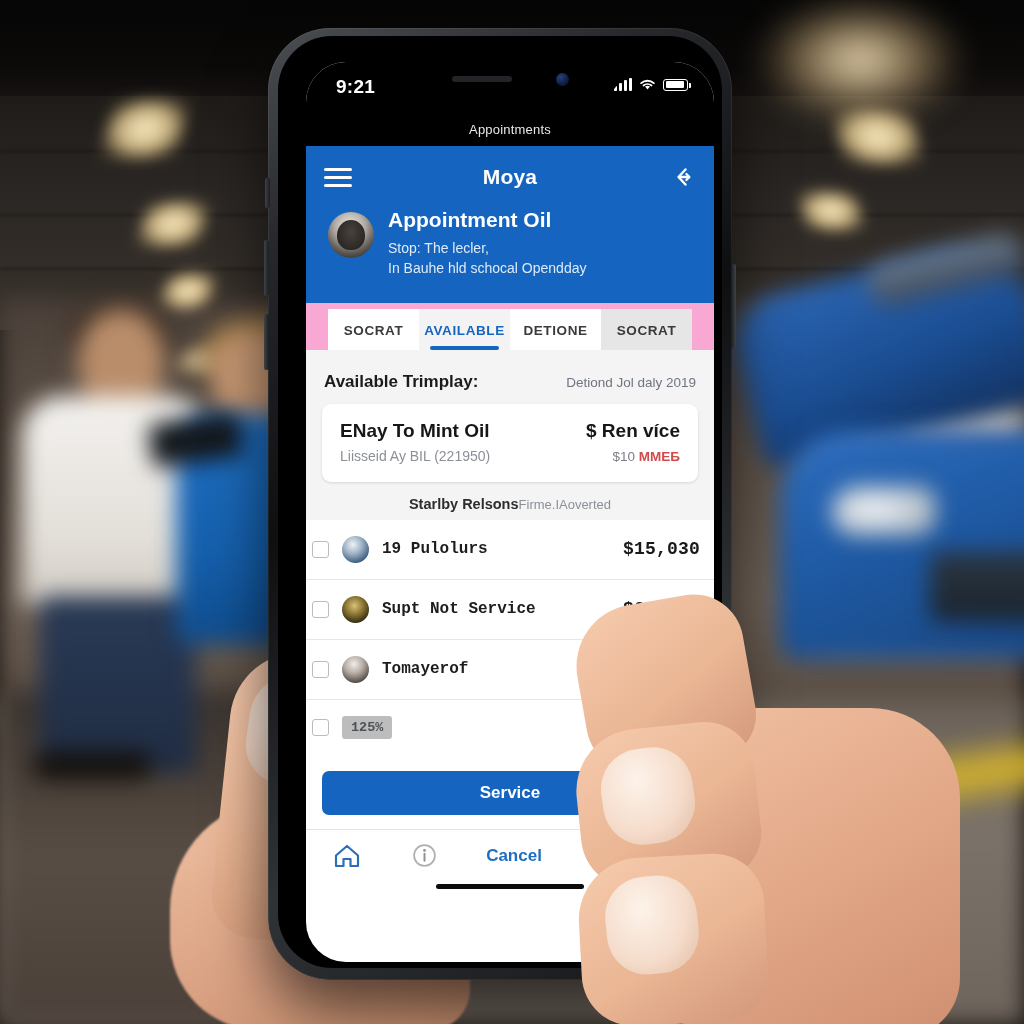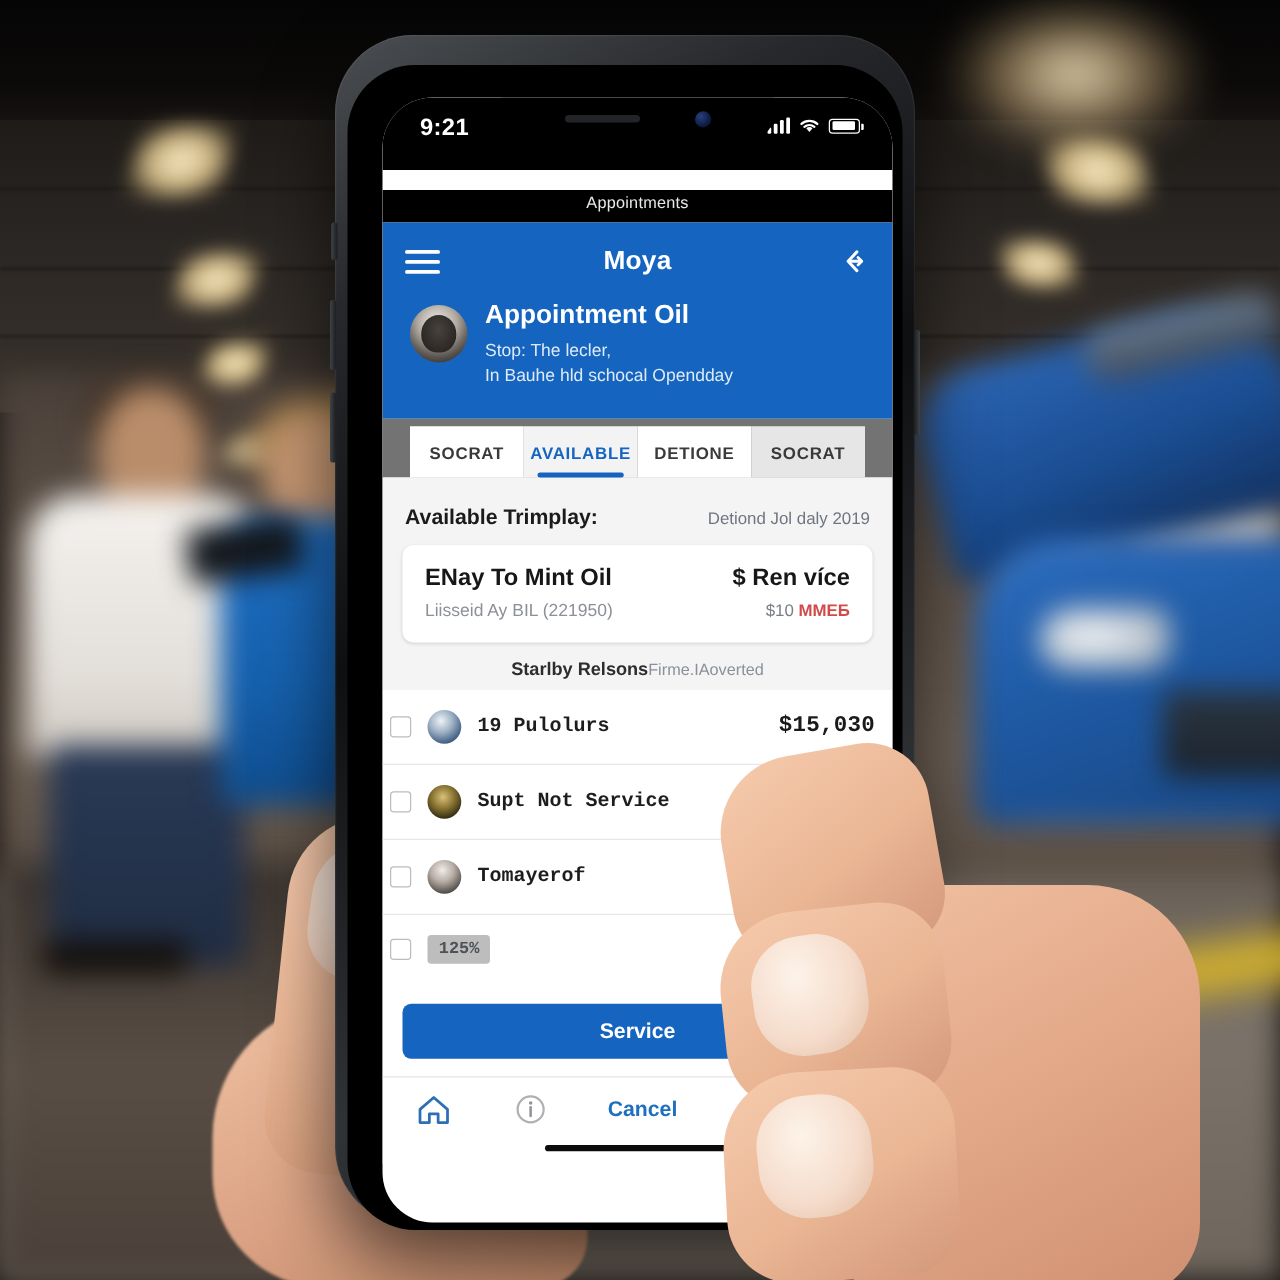--- a/index.html
+++ b/index.html
@@ -204,21 +204,21 @@
   }
 
   
   .phone {
     position:absolute; left: 268px; top: 28px; width: 464px; height: 952px;
     background: linear-gradient(150deg,#4b4e52 0%, #26282b 18%, #0e0f11 42%, #303336 72%, #141517 100%);
     border-radius: 62px;
     box-shadow: 0 28px 60px rgba(0,0,0,0.62), 0 0 0 1px rgba(255,255,255,0.07) inset;
   }
   .phone-inner {
-    position:absolute; left: 10px; top: 24px; width: 444px; height: 932px;
+    position:absolute; left: 10px; top: 8px; width: 444px; height: 932px;
     background:#000; border-radius: 54px;
   }
   .screen {
     position:absolute; left: 28px; top: 26px; width: 408px; height: 900px;
     background:#fff; border-radius: 40px; overflow:hidden;
   }
   .btn-side {
     position:absolute; background: linear-gradient(90deg,#3f4347,#1b1d1f);
     border-radius: 2px;
   }
@@ -253,21 +253,21 @@
     width: 218px; height: 34px; background:#000;
     border-radius: 0 0 20px 20px; z-index:3;
     display:flex; align-items:center; justify-content:center; gap:44px;
   }
   .speaker { width:60px; height:6px; background:#222428; border-radius:3px; }
   .cam { width:13px; height:13px; border-radius:50%;
          background: radial-gradient(circle at 35% 32%, #27407c 0%, #11204a 55%, #060b18 100%); }
 
   .subtitle-bar {
     background:#000; color:#e8e8e8; text-align:center;
-    font-size:13px; padding: 2px 0 9px; letter-spacing:.2px;margin-top:16px;
+    font-size:13px; padding: 2px 0 9px; letter-spacing:.2px;
   }
 
   
   .app-header {
     background:#1565c0; padding: 10px 18px 16px;
   }
   .ah-top { display:flex; align-items:center; justify-content:space-between; height:42px; }
   .hamburger { width:28px; display:flex; flex-direction:column; gap:5px; cursor:pointer; }
   .hamburger span { display:block; height:3px; background:#fff; border-radius:2px; }
   .ah-title { color:#fff; font-size:21px; font-weight:bold; letter-spacing:.2px; }
@@ -283,21 +283,21 @@
   .avatar-lg::after{
     content:""; position:absolute; left:9px; top:8px; width:28px; height:30px;
     background: radial-gradient(ellipse at 50% 40%, #47423d 0%, #2c2825 70%);
     border-radius:50% 50% 46% 46%;
   }
   .ah-name { color:#fff; font-size:21px; font-weight:bold; margin-bottom:6px; }
   .ah-sub { color:#dfeaf7; font-size:14px; line-height:1.45; }
 
   
   .tabs {
-    display:flex; background:#737373; padding: 6px 22px 0;
+    display:flex; background:#f9a8d4; padding: 6px 22px 0;
     gap:0;
   }
   .tab {
     flex:1; text-align:center; padding: 14px 2px 12px;
     font-size:13.5px; font-weight:bold; letter-spacing:.6px; color:#3a3a3a;
     background:#fff; position:relative; cursor:pointer;
   }
   .tab.active { color:#1565c0; background:#f3f3f3; }
   .tab.active::after {
     content:""; position:absolute; left:12%; right:12%; bottom:0;

